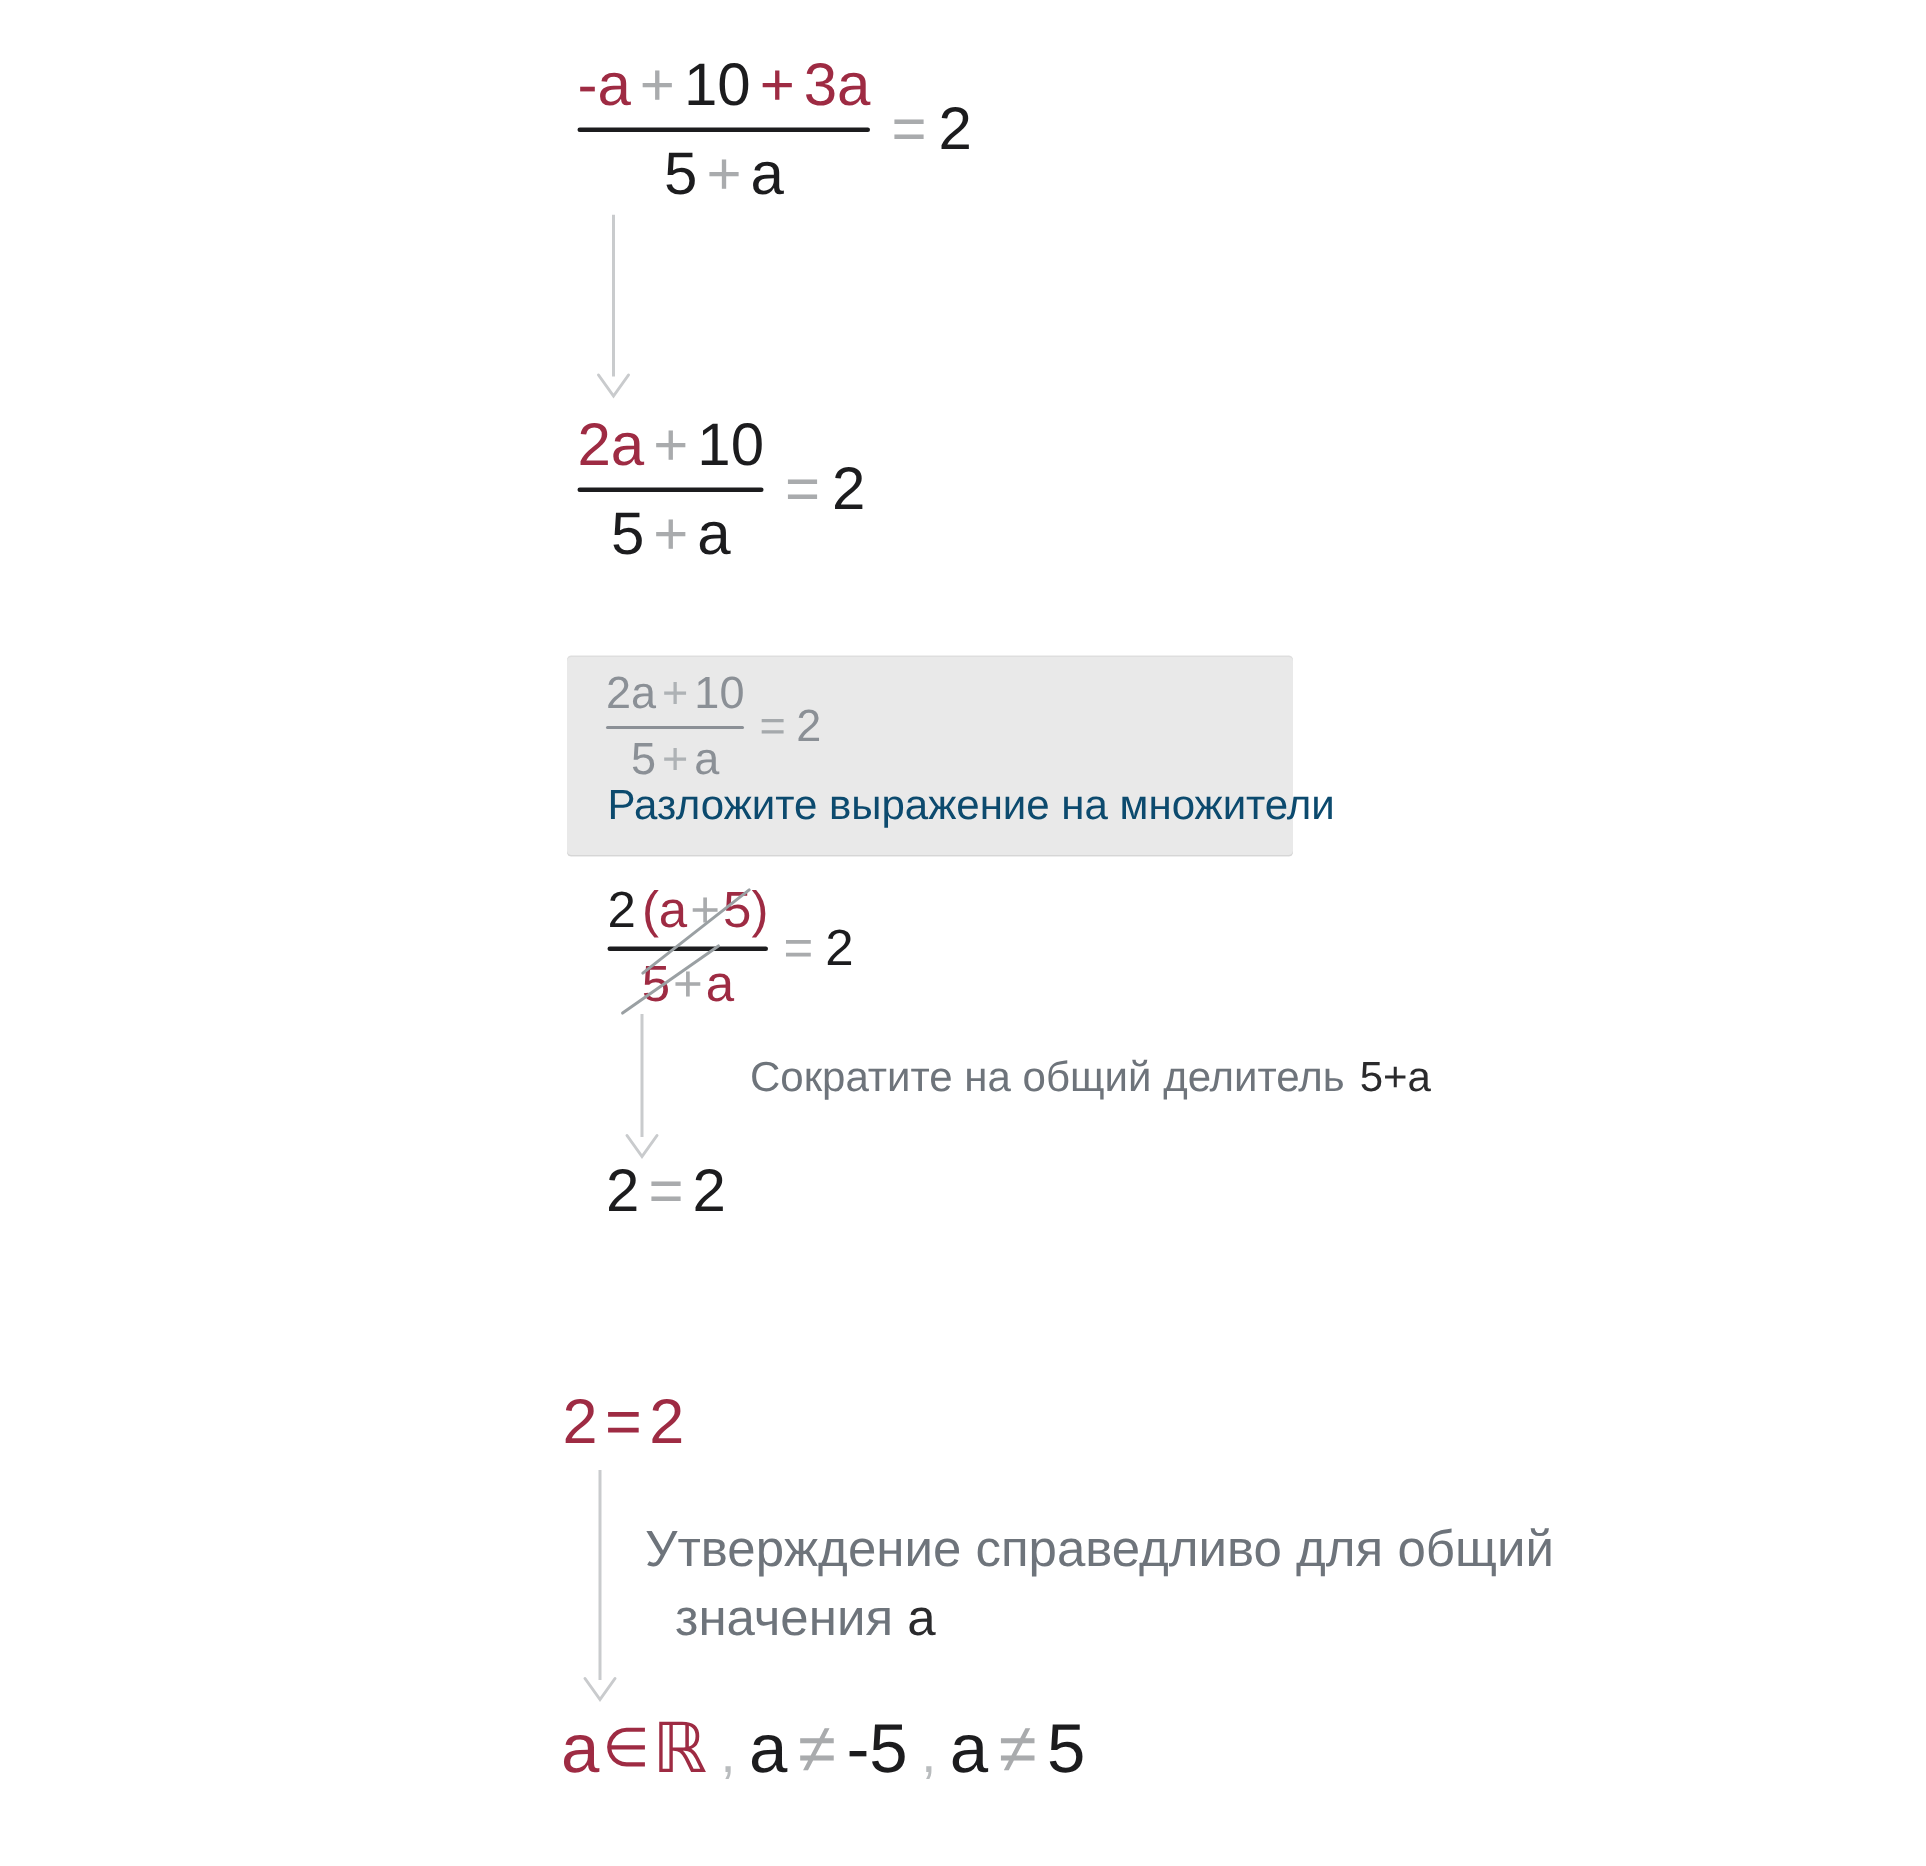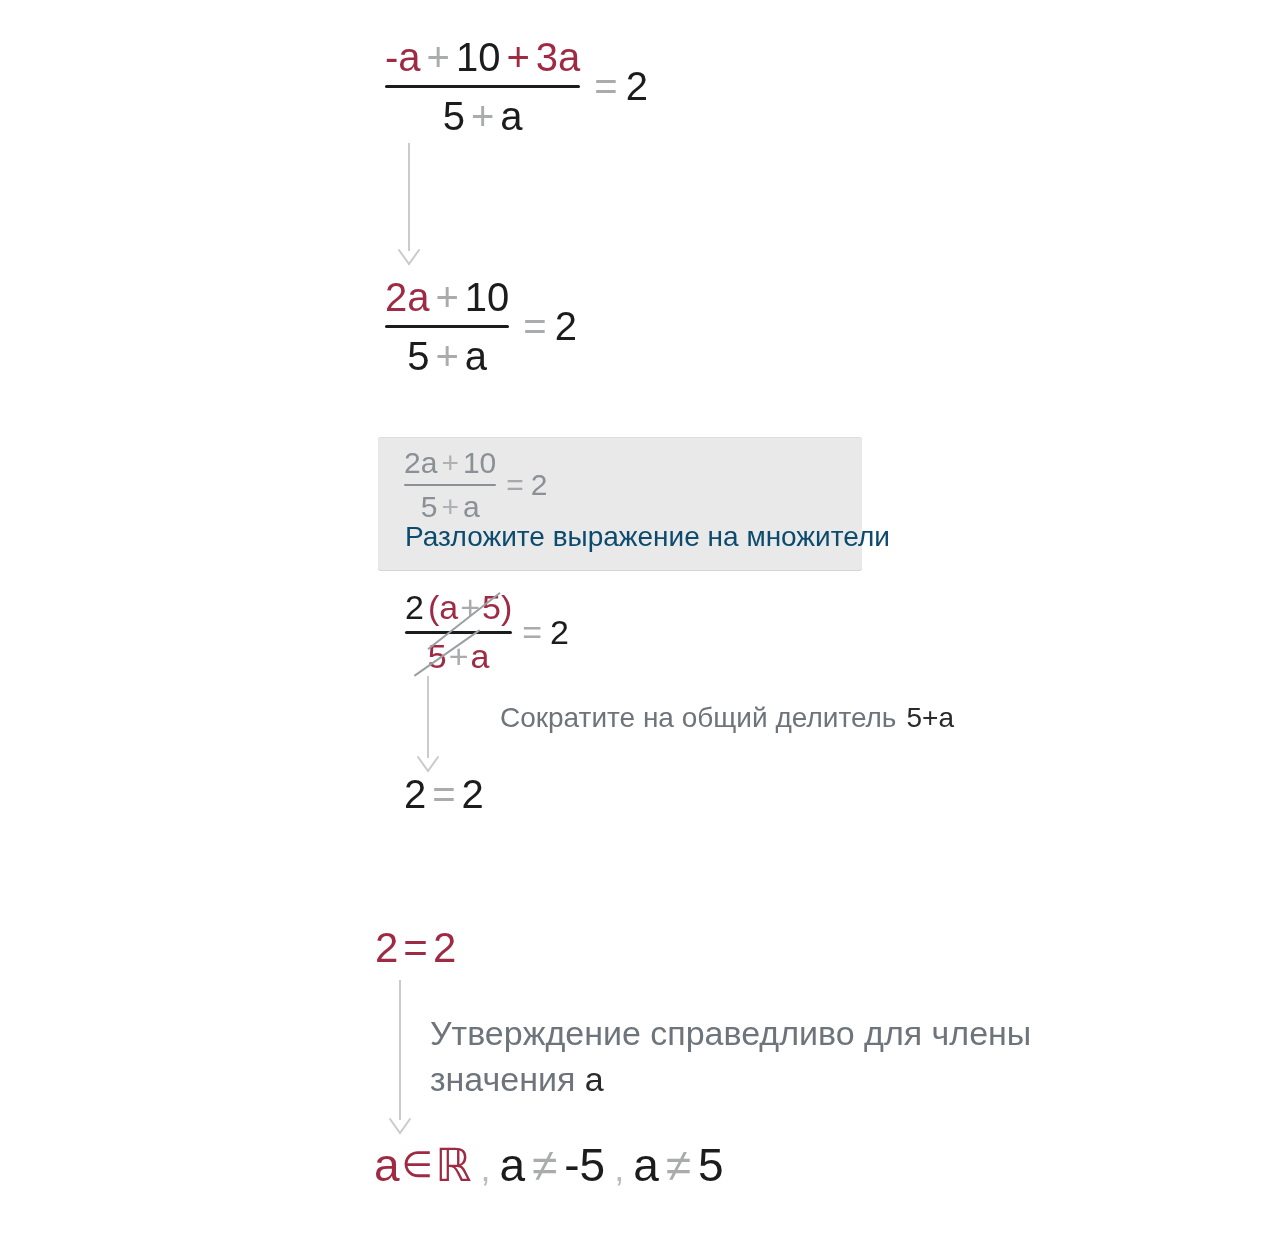--- a/index.html
+++ b/index.html
@@ -38,21 +38,21 @@
   .h-op   { color:#aeb2b5; margin:0 4px; }
   .h-bar  { align-self:stretch; height:2px; background:#8b9096; margin:5px 0; border-radius:1px; }
   .h-eq   { color:#a5a9ac; margin-left:10px; }
   .h-rhs  { color:#8b9096; margin-left:7px; }
   .placeholder { position:absolute; left:27px; top:84px; font-size:28px; color:#0c4a6e; white-space:nowrap; }
   
   .solution { position:absolute; display:flex; align-items:center; white-space:nowrap; }
   .member-of { font-size:36px; margin:0 2px; }
   .comma { color:#b9bcbe; font-size:36px; margin:0 9px; position:relative; top:4px; }
   .neq { color:#a9abad; margin:0 7px; }
-  .lbl-line2 { margin-top:7px; }
+  .lbl-line2 { margin-top:7px;margin-left:20px; }
   .lbl-var { color:#2a2a2c; }
   .divisor { color:#2a2a2c; margin-left:10px; }
 </style>
 </head>
 <body>
 
 <div class="canvas">
 
   <div class="formula f40" style="left:385px; top:36px;">
     <div class="frac">
@@ -157,21 +157,21 @@
     <span class="t-red">2</span>
     <span class="t-red" style="margin:0 5px;">=</span>
     <span class="t-red">2</span>
   </div>
 
   <svg class="arrow" style="left:387px; top:980px;" width="26" height="156">
     <line x1="13" y1="0" x2="13" y2="140" stroke="#c9cbcd" stroke-width="2"></line>
     <polyline points="3,139 13,153 23,139" fill="none" stroke="#c9cbcd" stroke-width="2" stroke-linecap="round"></polyline>
   </svg>
   <div class="step-label" style="left:430px; top:1014px; font-size:34px;">
-    <div>Утверждение справедливо для члены</div>
+    <div>Утверждение справедливо для общий</div>
     <div class="lbl-line2">
       <span>значения</span>
       <span class="lbl-var">a</span>
     </div>
   </div>
 
   <div class="solution f46" style="left:374px; top:1138px;">
     <span class="t-red">a</span>
     <span class="t-red member-of">∈</span>
     <span class="t-red">ℝ</span>

